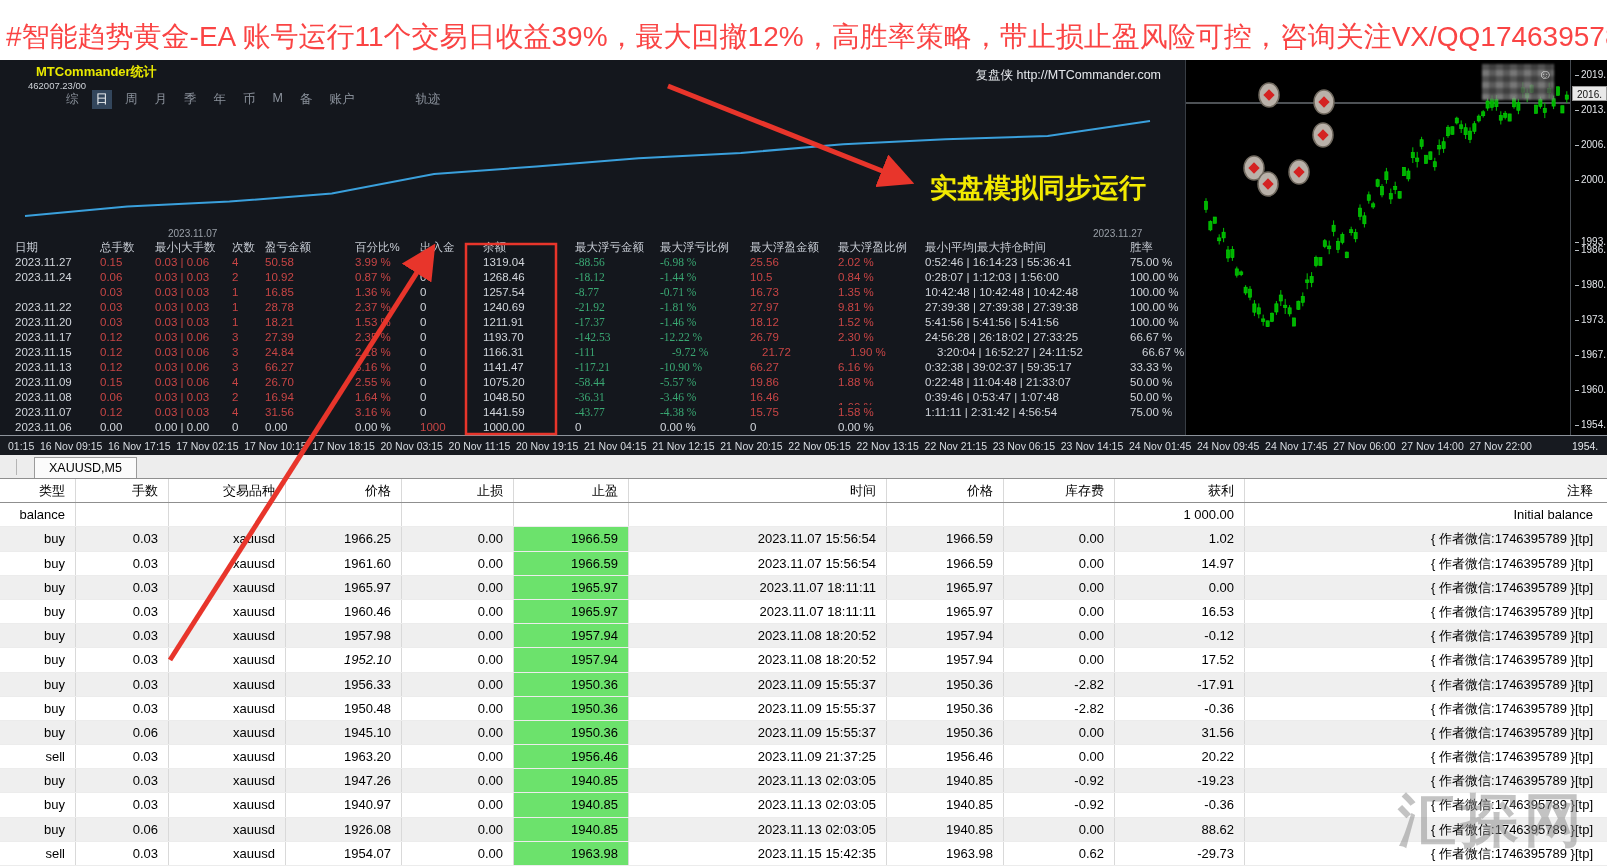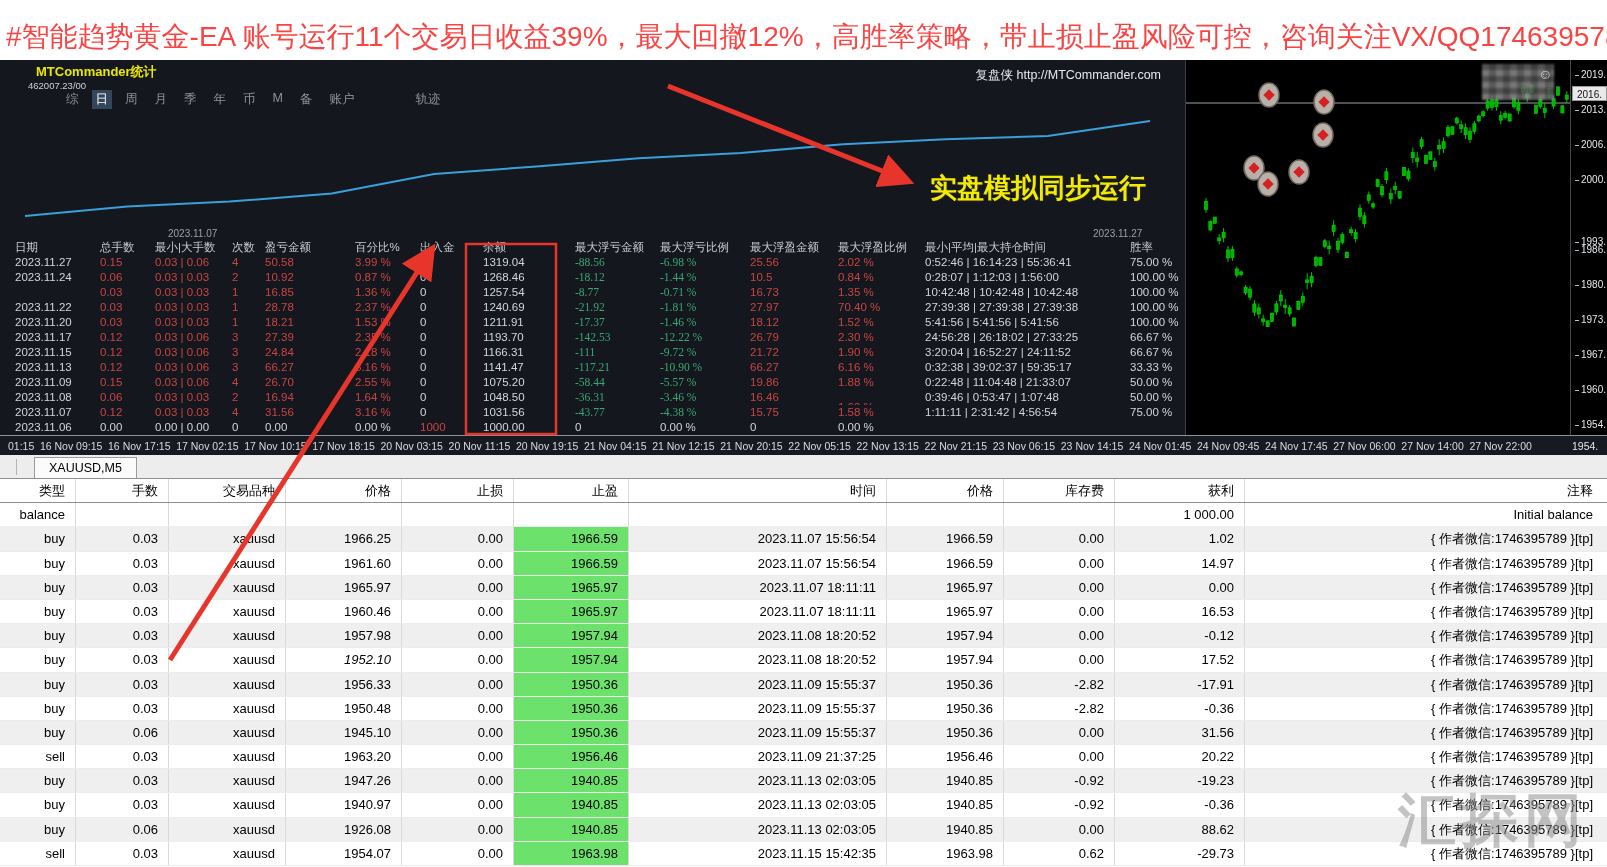--- a/index.html
+++ b/index.html
@@ -162,21 +162,21 @@
           <span class="scell r" style="width: 55px;">0.03</span>
           <span class="scell r" style="width: 77px;">0.03 | 0.03</span>
           <span class="scell r" style="width: 33px;">1</span>
           <span class="scell r" style="width: 90px;">28.78</span>
           <span class="scell r" style="width: 65px;">2.37 %</span>
           <span class="scell w" style="width: 63px;">0</span>
           <span class="scell w" style="width: 92px;">1240.69</span>
           <span class="scell g" style="width: 85px;">-21.92</span>
           <span class="scell g" style="width: 90px;">-1.81 %</span>
           <span class="scell r" style="width: 88px;">27.97</span>
-          <span class="scell r" style="width: 87px;">70.40 %</span>
+          <span class="scell r" style="width: 87px;">9.81 %</span>
           <span class="scell w" style="width: 205px;">27:39:38 | 27:39:38 | 27:39:38</span>
           <span class="scell w" style="width: 55px;">100.00 %</span>
         </div>
         <div class="srow">
           <span class="scell w" style="width: 85px;">2023.11.20</span>
           <span class="scell r" style="width: 55px;">0.03</span>
           <span class="scell r" style="width: 77px;">0.03 | 0.03</span>
           <span class="scell r" style="width: 33px;">1</span>
           <span class="scell r" style="width: 90px;">18.21</span>
           <span class="scell r" style="width: 65px;">1.53 %</span>
@@ -208,21 +208,21 @@
         <div class="srow">
           <span class="scell w" style="width: 85px;">2023.11.15</span>
           <span class="scell r" style="width: 55px;">0.12</span>
           <span class="scell r" style="width: 77px;">0.03 | 0.06</span>
           <span class="scell r" style="width: 33px;">3</span>
           <span class="scell r" style="width: 90px;">24.84</span>
           <span class="scell r" style="width: 65px;">2.18 %</span>
           <span class="scell w" style="width: 63px;">0</span>
           <span class="scell w" style="width: 92px;">1166.31</span>
           <span class="scell g" style="width: 85px;">-111</span>
-          <span class="scell g" style="width: 90px;">-9.72 %</span>
+          <span class="scell g" style="width: 90px; margin-left: 12px;">-9.72 %</span>
           <span class="scell r" style="width: 88px;">21.72</span>
           <span class="scell r" style="width: 87px;">1.90 %</span>
           <span class="scell w" style="width: 205px;">3:20:04 | 16:52:27 | 24:11:52</span>
           <span class="scell w" style="width: 55px;">66.67 %</span>
         </div>
         <div class="srow">
           <span class="scell w" style="width: 85px;">2023.11.13</span>
           <span class="scell r" style="width: 55px;">0.12</span>
           <span class="scell r" style="width: 77px;">0.03 | 0.06</span>
           <span class="scell r" style="width: 33px;">3</span>
@@ -270,21 +270,21 @@
           <span class="scell w" style="width: 55px;">50.00 %</span>
         </div>
         <div class="srow">
           <span class="scell w" style="width: 85px;">2023.11.07</span>
           <span class="scell r" style="width: 55px;">0.12</span>
           <span class="scell r" style="width: 77px;">0.03 | 0.03</span>
           <span class="scell r" style="width: 33px;">4</span>
           <span class="scell r" style="width: 90px;">31.56</span>
           <span class="scell r" style="width: 65px;">3.16 %</span>
           <span class="scell w" style="width: 63px;">0</span>
-          <span class="scell w" style="width: 92px;">1031.56</span>
+          <span class="scell w" style="width: 92px;">1441.59</span>
           <span class="scell g" style="width: 85px;">-43.77</span>
           <span class="scell g" style="width: 90px;">-4.38 %</span>
           <span class="scell r" style="width: 88px;">15.75</span>
           <span class="scell r" style="width: 87px;">1.58 %</span>
           <span class="scell w" style="width: 205px;">1:11:11 | 2:31:42 | 4:56:54</span>
           <span class="scell w" style="width: 55px;">75.00 %</span>
         </div>
         <div class="srow">
           <span class="scell w" style="width: 85px;">2023.11.06</span>
           <span class="scell w" style="width: 55px;">0.00</span>

